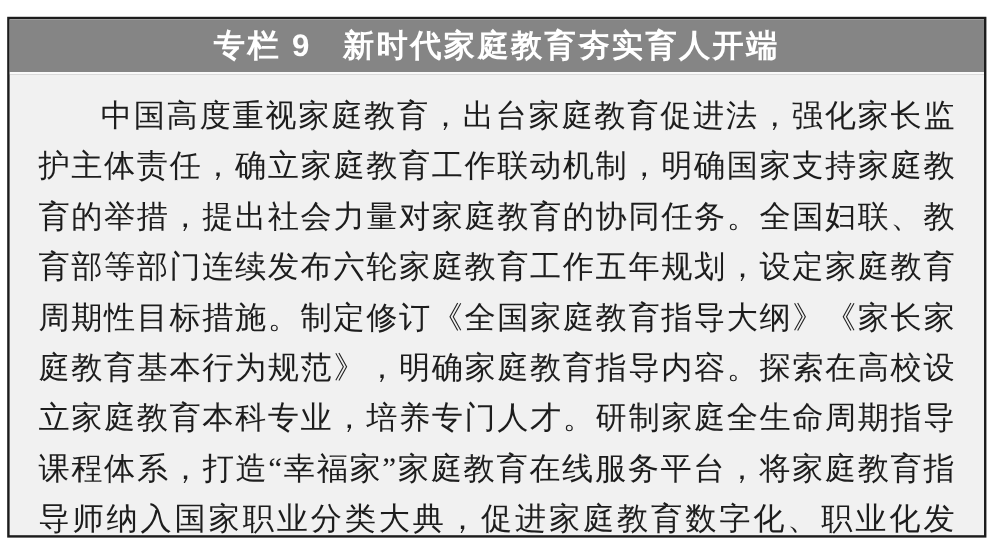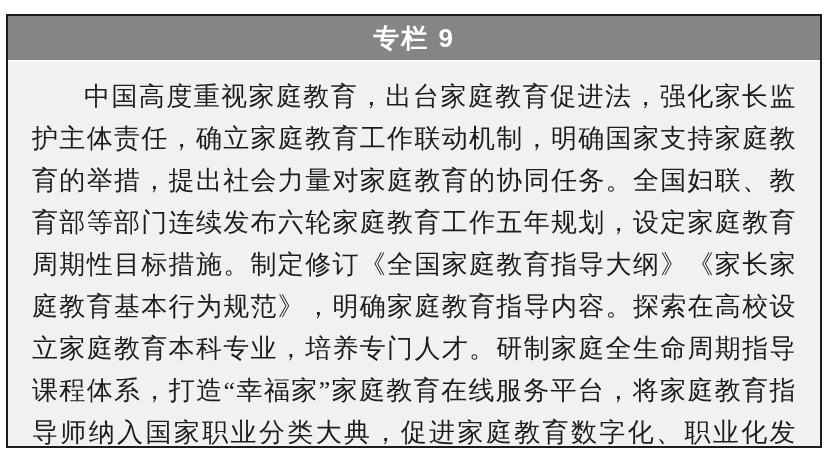--- a/index.html
+++ b/index.html
@@ -59,17 +59,18 @@
   .column-body .body-paragraph {
     text-indent: 2em;
   }
 </style>
 </head>
 <body>
 
 <div class="column-box">
   <div class="column-header">
     <span class="column-label">专栏 9</span>
+    <span class="column-title">新时代家庭教育夯实育人开端</span>
   </div>
   <div class="column-body">
     <p class="body-paragraph">中国高度重视家庭教育，出台家庭教育促进法，强化家长监护主体责任，确立家庭教育工作联动机制，明确国家支持家庭教育的举措，提出社会力量对家庭教育的协同任务。全国妇联、教育部等部门连续发布六轮家庭教育工作五年规划，设定家庭教育周期性目标措施。制定修订《全国家庭教育指导大纲》《家长家庭教育基本行为规范》，明确家庭教育指导内容。探索在高校设立家庭教育本科专业，培养专门人才。研制家庭全生命周期指导课程体系，打造“幸福家”家庭教育在线服务平台，将家庭教育指导师纳入国家职业分类大典，促进家庭教育数字化、职业化发展，支持家庭科学育儿。</p>
   </div>
 </div>
 
 </body></html>

